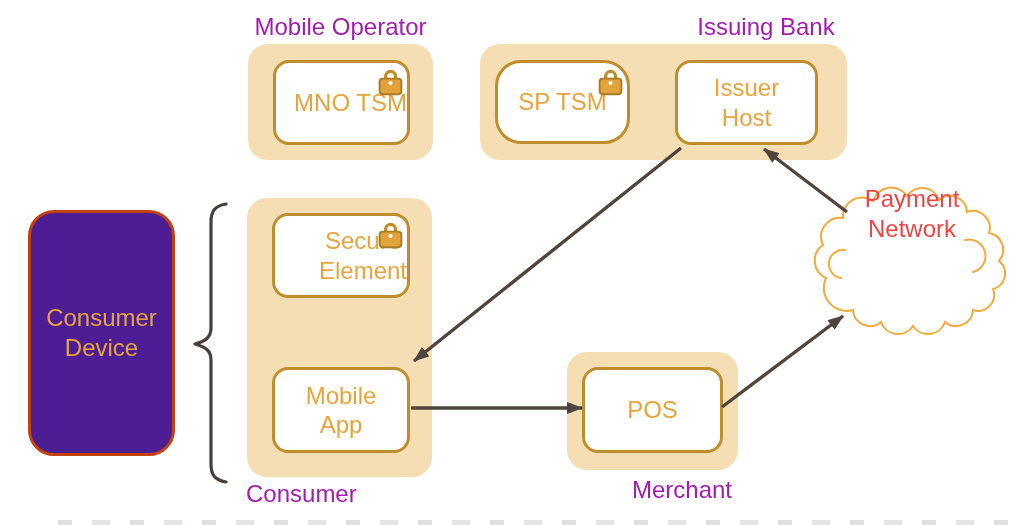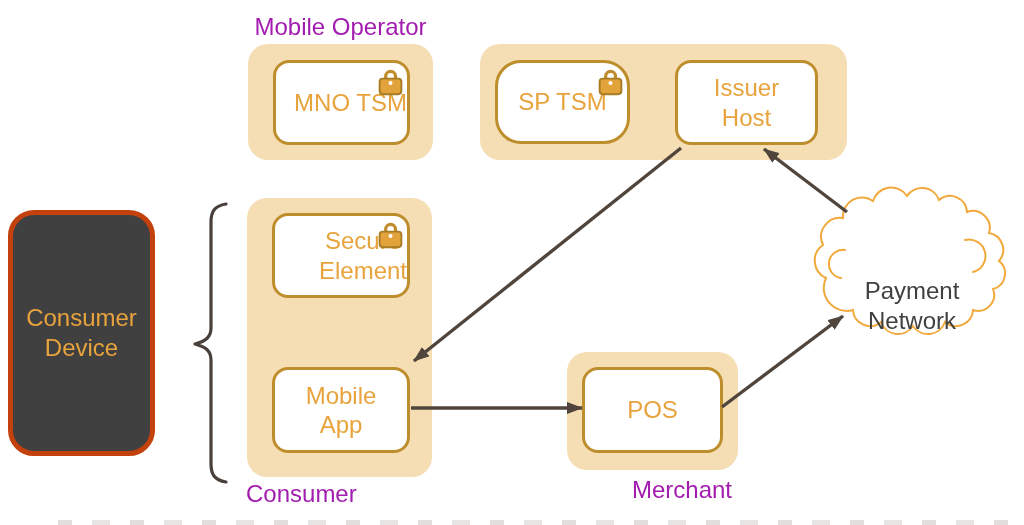--- a/index.html
+++ b/index.html
@@ -39,43 +39,43 @@
   .centered { text-align: center; }
   .lock {
     position: absolute;
     top: 4px;
     right: 4px;
     width: 25px;
     height: 29px;
   }
   .device {
     position: absolute;
-    left: 8px; top: 210px;
+    left: 28px; top: 210px;
     width: 147px; height: 246px;
-    background: #404040;
-    border: 5px solid #c2410c;
+    background: #4c1d95;
+    border: 3px solid #c2410c;
     border-radius: 26px;
     display: flex;
     align-items: center;
     justify-content: center;
     text-align: center;
     color: #E8A33C;
     font-size: 24px;
     line-height: 1.25;
     box-sizing: border-box;
   }
   .cloud-text {
     position: absolute;
     left: 813px; top: 184px;
     width: 198px; height: 152px;
     display: flex;
-    align-items: flex-end;
+    align-items: flex-start;
     justify-content: center;
     text-align: center;
-    color: #404040;
+    color: #ef4444;
     font-size: 24px;
     line-height: 1.25;
     pointer-events: none;
   }
   .cloud-text > div { width: 132px; }
   svg.abs { position: absolute; overflow: visible; }
   #arrow-overlay {
     position: absolute;
     left: 0; top: 0;
     pointer-events: none;
@@ -89,20 +89,21 @@
       #9a948e 0 14px, transparent 14px 34px,
       #b0a9a2 34px 52px, transparent 52px 72px);
   }
 </style>
 </head>
 <body>
 
 <div id="stage">
 
   <div class="group-label centered" style="left:248px; top:13px; width:185px;">Mobile Operator</div>
+  <div class="group-label centered" style="left:680px; top:13px; width:172px;">Issuing Bank</div>
   <div class="group-label" style="left:246px; top:480px;">Consumer</div>
   <div class="group-label centered" style="left:597px; top:476px; width:170px;">Merchant</div>
 
   <div class="group" style="left:248px; top:44px; width:185px; height:116px;"></div>
   <div class="group" style="left:480px; top:44px; width:367px; height:116px;"></div>
   <div class="group" style="left:247px; top:198px; width:185px; height:279px;"></div>
   <div class="group" style="left:567px; top:352px; width:171px; height:118px;"></div>
 
   <div class="node" style="left:273px; top:60px; width:137px; height:85px;justify-content:flex-end;">
     <span>MNO TSM</span>

